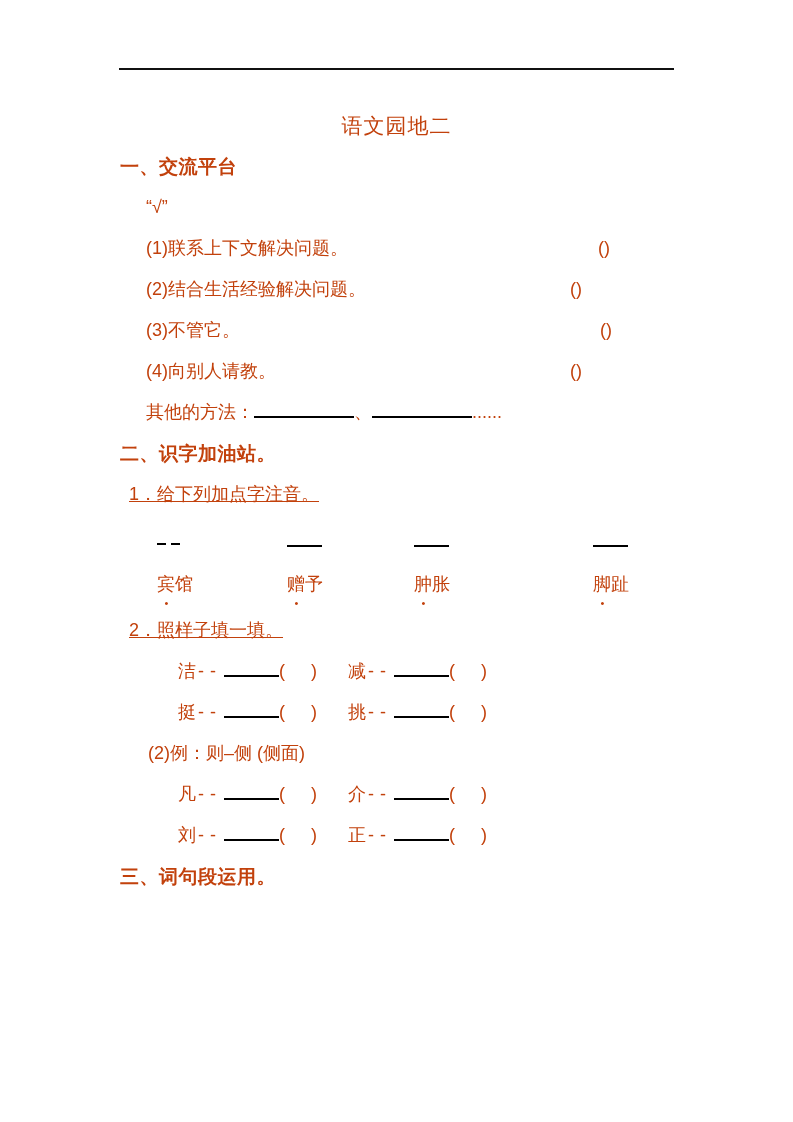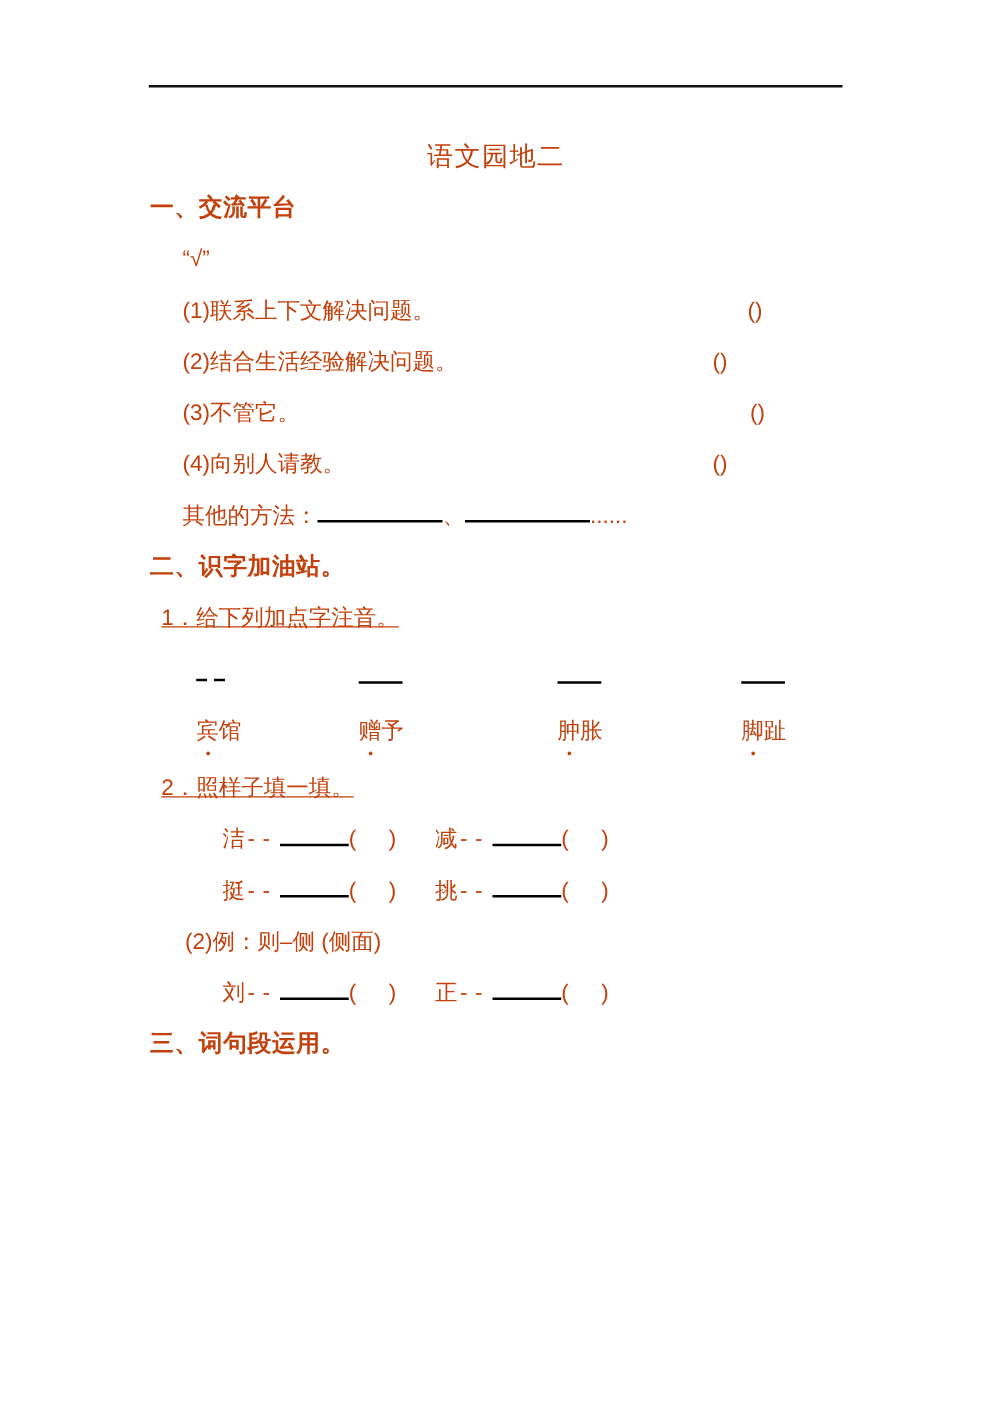--- a/index.html
+++ b/index.html
@@ -36,21 +36,21 @@
   
   .pinyin-blanks { height:41px; }
   .pb {
     position:absolute; top:16px; height:14px; width:35px;
     border-bottom:2px solid #000;
   }
   .pb-dashed {
     border-bottom:none; width:23px; height:2px; top:28px;
     background:repeating-linear-gradient(90deg,#000 0 9px,transparent 9px 14px);
   }
-  .c0 { left:37px; } .c1 { left:167px; } .c2 { left:326px; } .c3 { left:473px; }
+  .c0 { left:37px; } .c1 { left:167px; } .c2 { left:294px; } .c3 { left:473px; }
   .pinyin-words { height:46px; margin-top:8px; line-height:41px; }
   .pw { position:absolute; top:0; }
   .pdot {
     position:absolute; left:0; top:34px; width:19px;
     text-align:center; font-size:11px; line-height:11px;
   }
   
   .fill-col1 { display:inline-block; width:170px; }
   .dashes { letter-spacing:6px; margin:0 2px; }
   .fill-blank {
@@ -117,19 +117,22 @@
     <div class="row fill-row">
       <span class="fill-col1"><span>洁</span><span class="dashes">--</span><span class="fill-blank"></span><span>(</span><span class="pgap"></span><span>)</span></span><span><span>减</span><span class="dashes">--</span><span class="fill-blank"></span><span>(</span><span class="pgap"></span><span>)</span></span>
     </div>
     <div class="row fill-row">
       <span class="fill-col1"><span>挺</span><span class="dashes">--</span><span class="fill-blank"></span><span>(</span><span class="pgap"></span><span>)</span></span><span><span>挑</span><span class="dashes">--</span><span class="fill-blank"></span><span>(</span><span class="pgap"></span><span>)</span></span>
     </div>
 
     <div class="row ex-label">(2)例：则–侧 (侧面)</div>
 
     <div class="row fill-row">
+      <span class="fill-col1"><span>凡</span><span class="dashes">--</span><span class="fill-blank"></span><span>(</span><span class="pgap"></span><span>)</span></span><span><span>介</span><span class="dashes">--</span><span class="fill-blank"></span><span>(</span><span class="pgap"></span><span>)</span></span>
+    </div>
+    <div class="row fill-row">
       <span class="fill-col1"><span>刘</span><span class="dashes">--</span><span class="fill-blank"></span><span>(</span><span class="pgap"></span><span>)</span></span><span><span>正</span><span class="dashes">--</span><span class="fill-blank"></span><span>(</span><span class="pgap"></span><span>)</span></span>
     </div>
 
     <div class="row heading">三、词句段运用。</div>
 
   </div>
 </div>
 
 </body></html>

